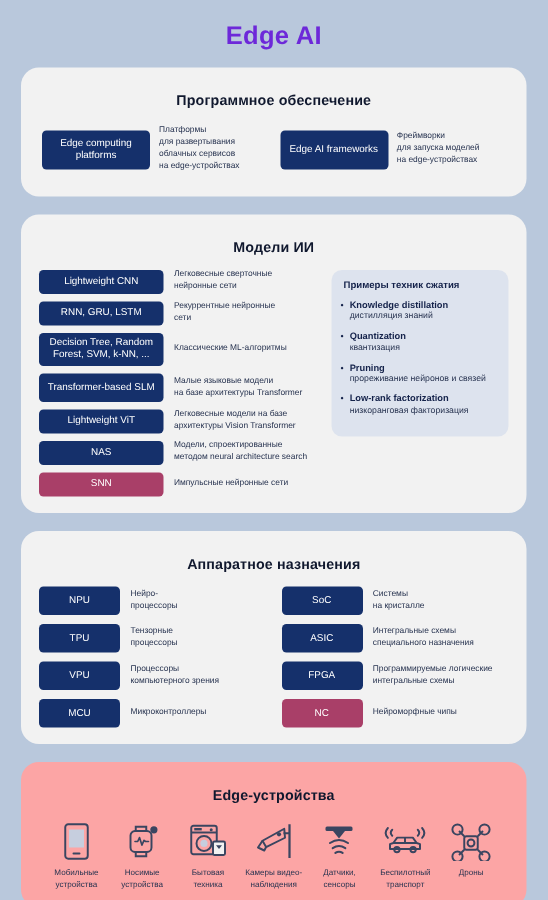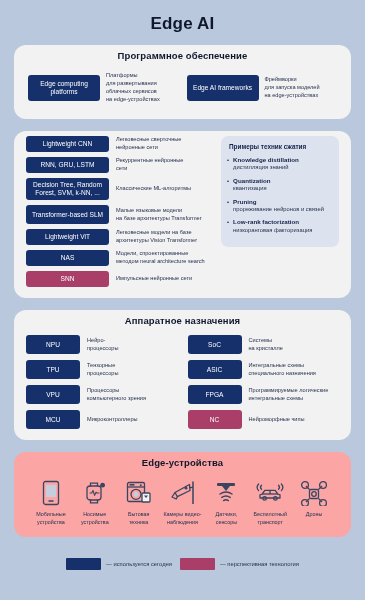--- a/index.html
+++ b/index.html
@@ -10,28 +10,28 @@
     color: #14224a;
     overflow: hidden;
   }
   .page { width: 365px; height: 600px; position: relative; padding: 0 14px; }
 
   .main-title {
     text-align: center;
     font-size: 17px;
     font-weight: bold;
     letter-spacing: .2px;
-    color: #0f172a;
+    color: #6d28d9;
     padding: 14px 0 11px;
   }
 
   .card {
     background: #f2f2f2;
     border-radius: 12px;
-    padding: 5px 12px 11px;
+    padding: 17px 12px 11px;
     margin-bottom: 12px;
   }
   .card.tinted { background: #fca5a5; }
 
   .card-title {
     text-align: center;
     font-size: 9.5px;
     font-weight: bold;
     color: #10182e;
     margin-bottom: 9px;
@@ -137,20 +137,21 @@
       <div class="soft-item">
         <div class="chip">Edge AI frameworks</div>
         <div class="desc">Фреймворки
 для запуска моделей
 на edge-устройствах</div>
       </div>
     </div>
   </section>
 
   <section class="card">
+    <div class="card-title">Модели ИИ</div>
     <div class="models-wrap">
       <div class="models-list">
         <div class="model-row">
           <div class="chip">Lightweight CNN</div>
           <div class="desc">Легковесные сверточные
 нейронные сети</div>
         </div>
         <div class="model-row">
           <div class="chip">RNN, GRU, LSTM</div>
           <div class="desc">Рекуррентные нейронные

